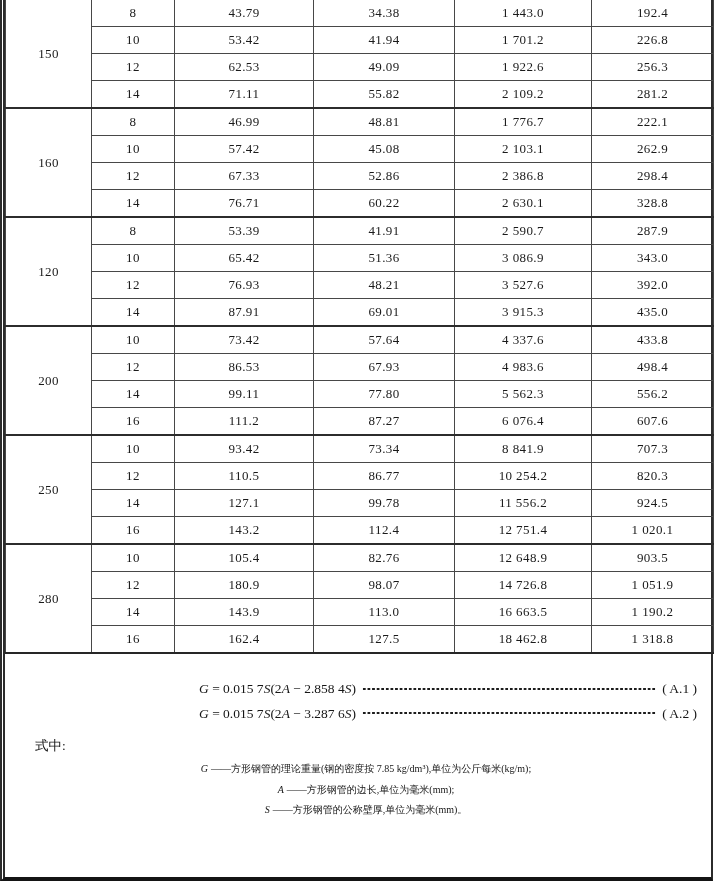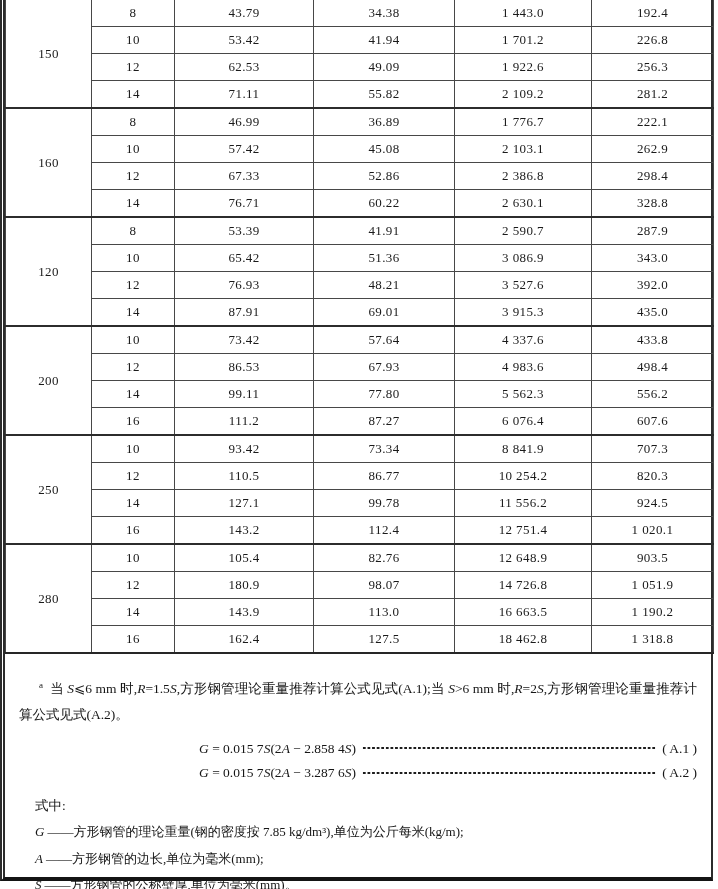--- a/index.html
+++ b/index.html
@@ -35,21 +35,21 @@
   }
   .formula-line i, .note i, .def-line i { font-family:"Liberation Serif","DejaVu Serif",serif; }
   .leader {
     flex:1; align-self:center; height:4px; margin:0 6px;
     background-image:radial-gradient(circle, #1c1c1c 1.1px, rgba(0,0,0,0) 1.4px);
     background-size:4.6px 4px; background-repeat:repeat-x; background-position:left center;
   }
   .eqnum { white-space:nowrap; }
   .where { margin:12px 0 4px 16px; font-size:13.5px; }
   .definitions { margin-left:16px; }
-  .def-line { font-size:13px; line-height:2.05; }
+  .def-line { font-size:10px; line-height:2.05;text-align:center; }
   .def-line i { margin-right:3px; }
 </style>
 </head>
 <body>
 
 <div class="sheet">
 
   <table class="spec-table">
     <colgroup>
       <col style="width:86px">
@@ -86,21 +86,21 @@
           <td>14</td>
           <td>71.11</td>
           <td>55.82</td>
           <td>2 109.2</td>
           <td>281.2</td>
         </tr>
         <tr class="group-start">
           <td rowspan="4" class="a-cell">160</td>
           <td>8</td>
           <td>46.99</td>
-          <td>36.89</td>
+          <td>48.81</td>
           <td>1 776.7</td>
           <td>222.1</td>
         </tr>
         <tr>
           <td>10</td>
           <td>57.42</td>
           <td>45.08</td>
           <td>2 103.1</td>
           <td>262.9</td>
         </tr>
@@ -231,21 +231,20 @@
           <td>16</td>
           <td>162.4</td>
           <td>127.5</td>
           <td>18 462.8</td>
           <td>1 318.8</td>
         </tr>
       </tbody>
   </table>
 
   <div class="footnote">
-    <p class="note"><sup>a</sup><span><span>当 </span><i>S</i><span>⩽6 mm 时,</span><i>R</i><span>=1.5</span><i>S</i><span>,方形钢管理论重量推荐计算公式见式(A.1);当 </span><i>S</i><span>&gt;6 mm 时,</span><i>R</i><span>=2</span><i>S</i><span>,方形钢管理论重量推荐计算公式见式(A.2)。</span></span></p>
 
     <div class="formula-line">
       <span class="formula"><i>G</i><span> = 0.015 7</span><i>S</i><span>(2</span><i>A</i><span> − 2.858 4</span><i>S</i><span>)</span></span>
       <span class="leader"></span>
       <span class="eqnum">( A.1 )</span>
     </div>
 
     <div class="formula-line">
       <span class="formula"><i>G</i><span> = 0.015 7</span><i>S</i><span>(2</span><i>A</i><span> − 3.287 6</span><i>S</i><span>)</span></span>
       <span class="leader"></span>

